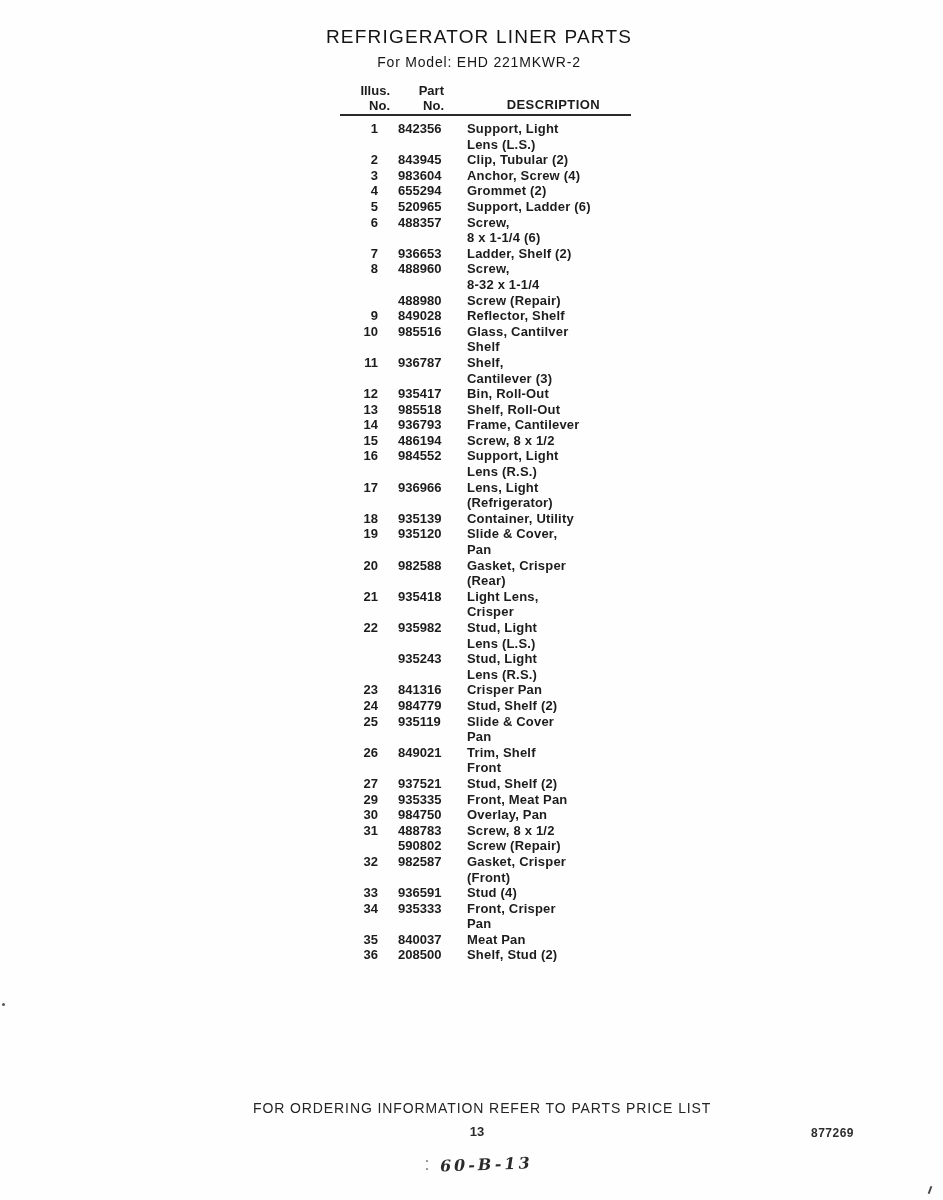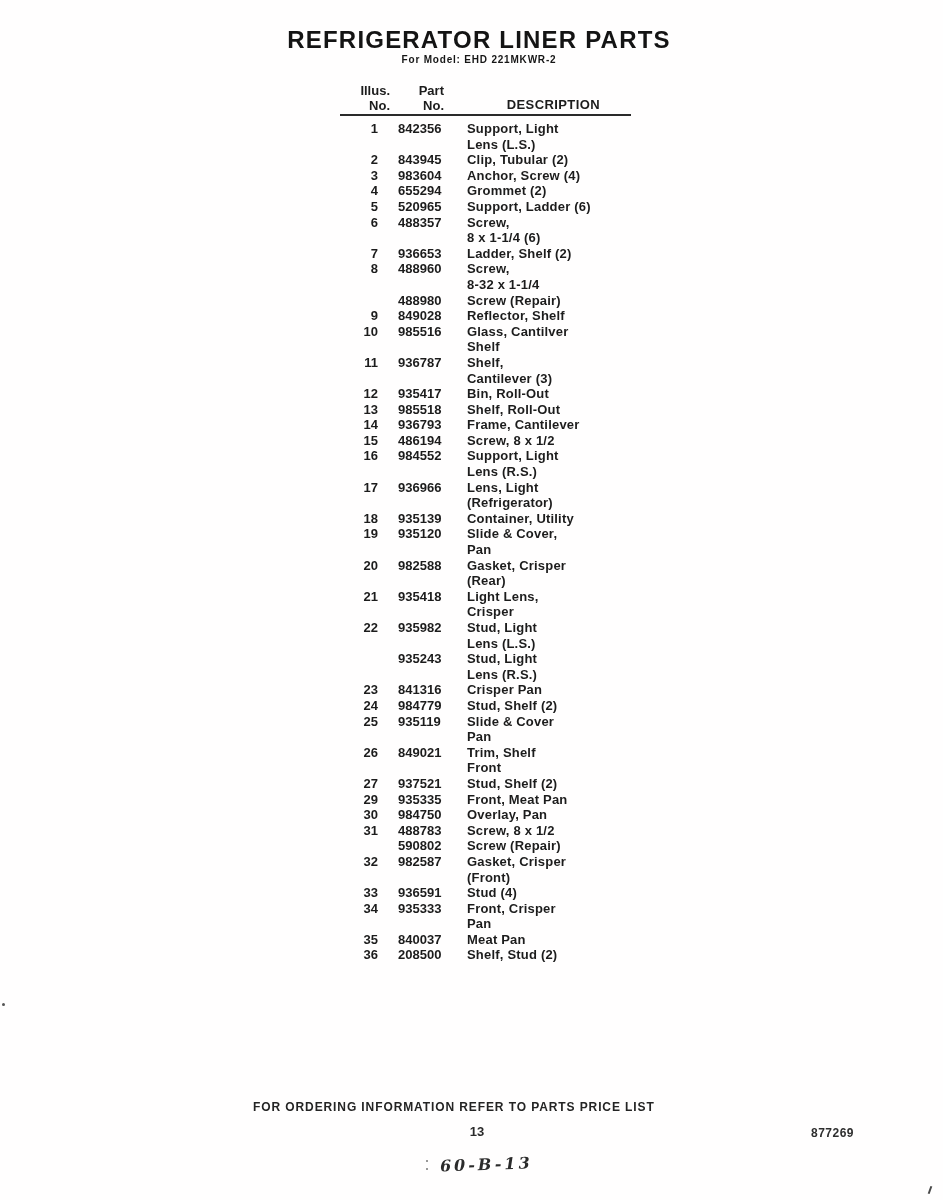--- a/index.html
+++ b/index.html
@@ -15,33 +15,33 @@
     font-family: "Liberation Sans", sans-serif;
     color: #1a1a1a;
     overflow: hidden;
   }
   .title {
     position: absolute;
     top: 26px;
     left: 479px;
     transform: translateX(-50%);
     white-space: nowrap;
-    font-size: 24px;
-    font-weight: bold;
+    font-size: 19px;
+    font-weight: normal;
     letter-spacing: 1.2px;
     color: #141414;
   }
   .subtitle {
     position: absolute;
     top: 54px;
     left: 479px;
     transform: translateX(-50%);
     white-space: nowrap;
-    font-size: 10px;
-    font-weight: bold;
+    font-size: 14px;
+    font-weight: normal;
     letter-spacing: 0.8px;
     color: #161616;
   }
   .parts-table {
     position: absolute;
     left: 340px;
     top: 84px;
     width: 300px;
     font-size: 13px;
     font-weight: bold;
@@ -65,22 +65,22 @@
     height: 15.6px;
     line-height: 15.6px;
     white-space: nowrap;
   }
   .c-illus { display: inline-block; width: 38px; text-align: right; flex: none; }
   .c-part  { display: inline-block; width: 52px; margin-left: 20px; text-align: left; flex: none; }
   .c-desc  { display: inline-block; margin-left: 17px; letter-spacing: 0.2px; }
   .footer-note {
     position: absolute;
     left: 253px; top: 1100px;
-    font-size: 12px;
-    font-weight: bold;
+    font-size: 14px;
+    font-weight: normal;
     letter-spacing: 0.9px;
     color: #242424;
     white-space: nowrap;
   }
   .page-number {
     position: absolute;
     left: 462px; top: 1124px;
     width: 30px;
     text-align: center;
     font-size: 13px;

